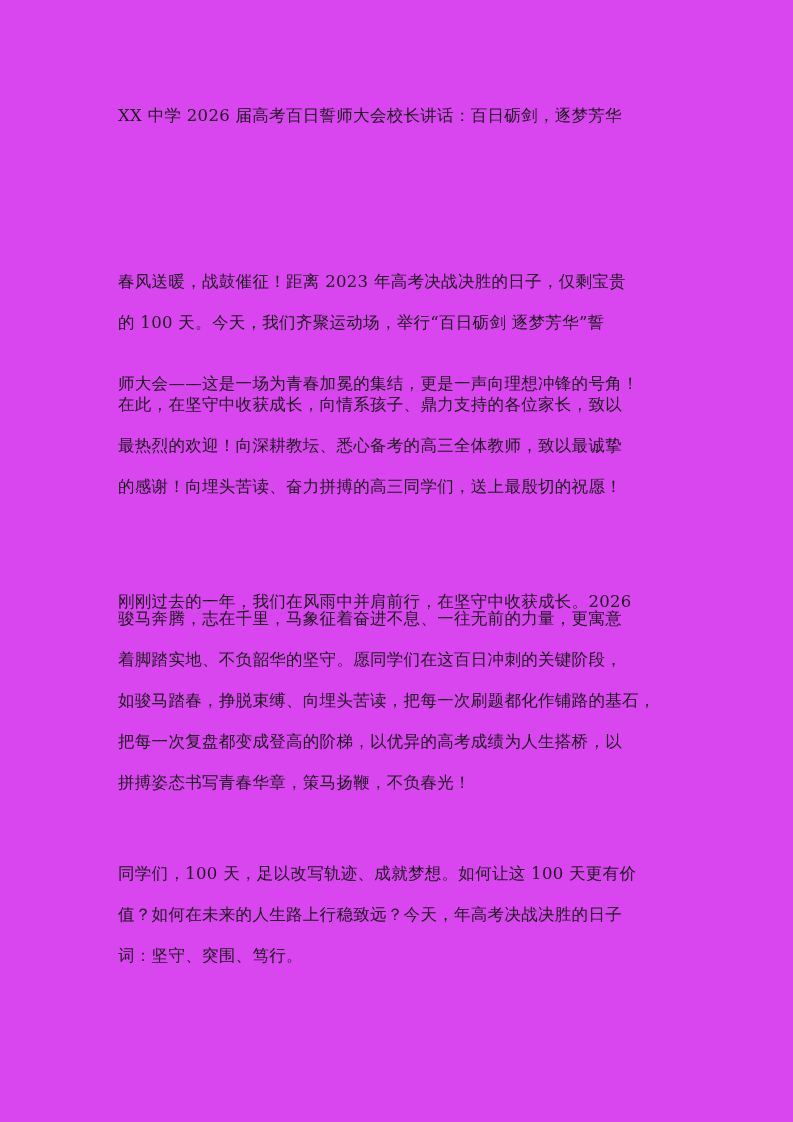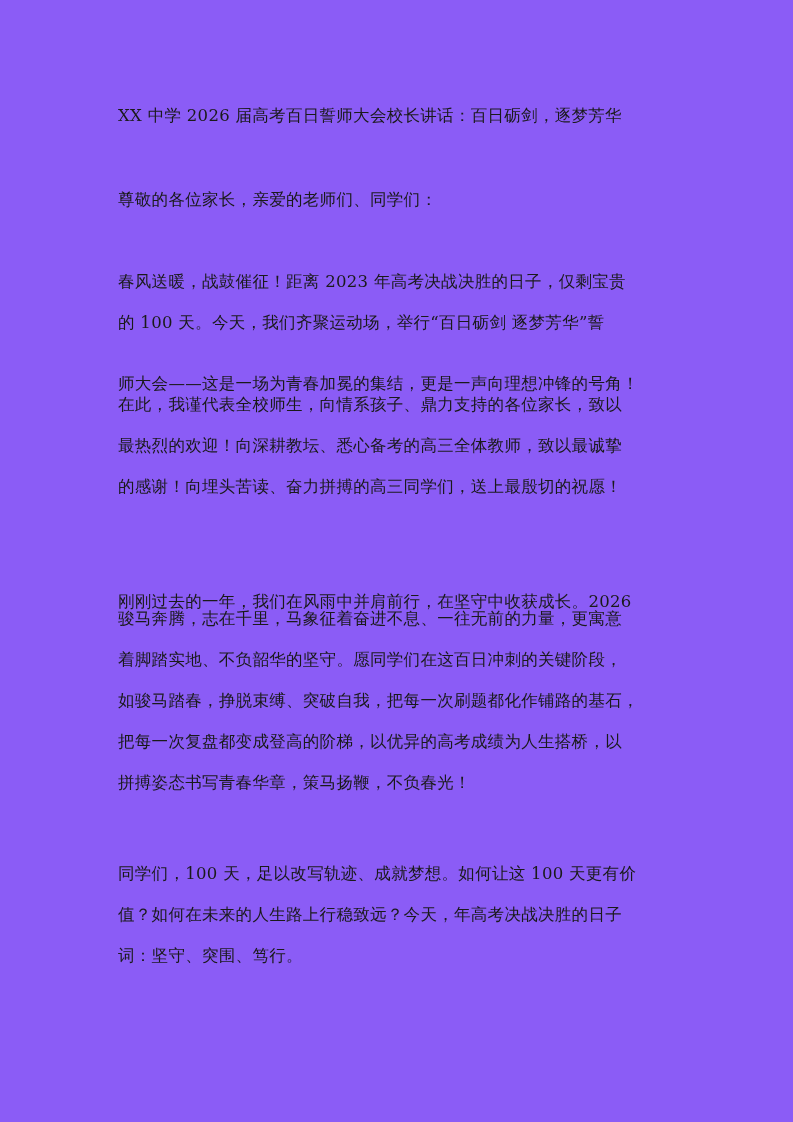--- a/index.html
+++ b/index.html
@@ -1,41 +1,40 @@
 <!DOCTYPE html>
 <html><head>
 <meta charset="utf-8">
 <style>
   html, body { margin: 0; padding: 0; background: #ffffff; }
   body { width: 793px; height: 1122px; position: relative; overflow: hidden;
          font-family: "DejaVu Serif", "Liberation Serif", serif; color: #1a1a1a; }
-  .page { position: absolute; left: 0; top: 0; width: 793px; height: 1122px; background: #8b5cf6; text-align: center; }
+  .page { position: absolute; left: 0; top: 0; width: 793px; height: 1122px; background: #d946ef; text-align: center; }
   .line { position: absolute; left: 118px; white-space: nowrap; font-size: 16.5px; line-height: 20px; letter-spacing: 0.3px; }
 </style>
 </head>
 <body>
 
 <div class="page">
   <div class="line" style="top:106px">XX 中学 2026 届高考百日誓师大会校长讲话：百日砺剑，逐梦芳华</div>
-  <div class="line" style="top:190px">尊敬的各位家长，亲爱的老师们、同学们：</div>
 
   <div>
     <div class="line" style="top:272px">春风送暖，战鼓催征！距离 2023 年高考决战决胜的日子，仅剩宝贵</div>
     <div class="line" style="top:313px">的 100 天。今天，我们齐聚运动场，举行“百日砺剑  逐梦芳华”誓</div>
     <div class="line" style="top:374px">师大会——这是一场为青春加冕的集结，更是一声向理想冲锋的号角！</div>
-    <div class="line" style="top:395px">在此，我谨代表全校师生，向情系孩子、鼎力支持的各位家长，致以</div>
+    <div class="line" style="top:395px">在此，在坚守中收获成长，向情系孩子、鼎力支持的各位家长，致以</div>
     <div class="line" style="top:436px">最热烈的欢迎！向深耕教坛、悉心备考的高三全体教师，致以最诚挚</div>
     <div class="line" style="top:477px">的感谢！向埋头苦读、奋力拼搏的高三同学们，送上最殷切的祝愿！</div>
   </div>
 
   <div>
     <div class="line" style="top:592px">刚刚过去的一年，我们在风雨中并肩前行，在坚守中收获成长。2026</div>
     <div class="line" style="top:609px">骏马奔腾，志在千里，马象征着奋进不息、一往无前的力量，更寓意</div>
     <div class="line" style="top:650px">着脚踏实地、不负韶华的坚守。愿同学们在这百日冲刺的关键阶段，</div>
-    <div class="line" style="top:691px">如骏马踏春，挣脱束缚、突破自我，把每一次刷题都化作铺路的基石，</div>
+    <div class="line" style="top:691px">如骏马踏春，挣脱束缚、向埋头苦读，把每一次刷题都化作铺路的基石，</div>
     <div class="line" style="top:732px">把每一次复盘都变成登高的阶梯，以优异的高考成绩为人生搭桥，以</div>
     <div class="line" style="top:773px">拼搏姿态书写青春华章，策马扬鞭，不负春光！</div>
   </div>
 
   <div>
     <div class="line" style="top:864px">同学们，100 天，足以改写轨迹、成就梦想。如何让这 100 天更有价</div>
     <div class="line" style="top:905px">值？如何在未来的人生路上行稳致远？今天，年高考决战决胜的日子</div>
     <div class="line" style="top:946px">词：坚守、突围、笃行。</div>
   </div>
 </div>

